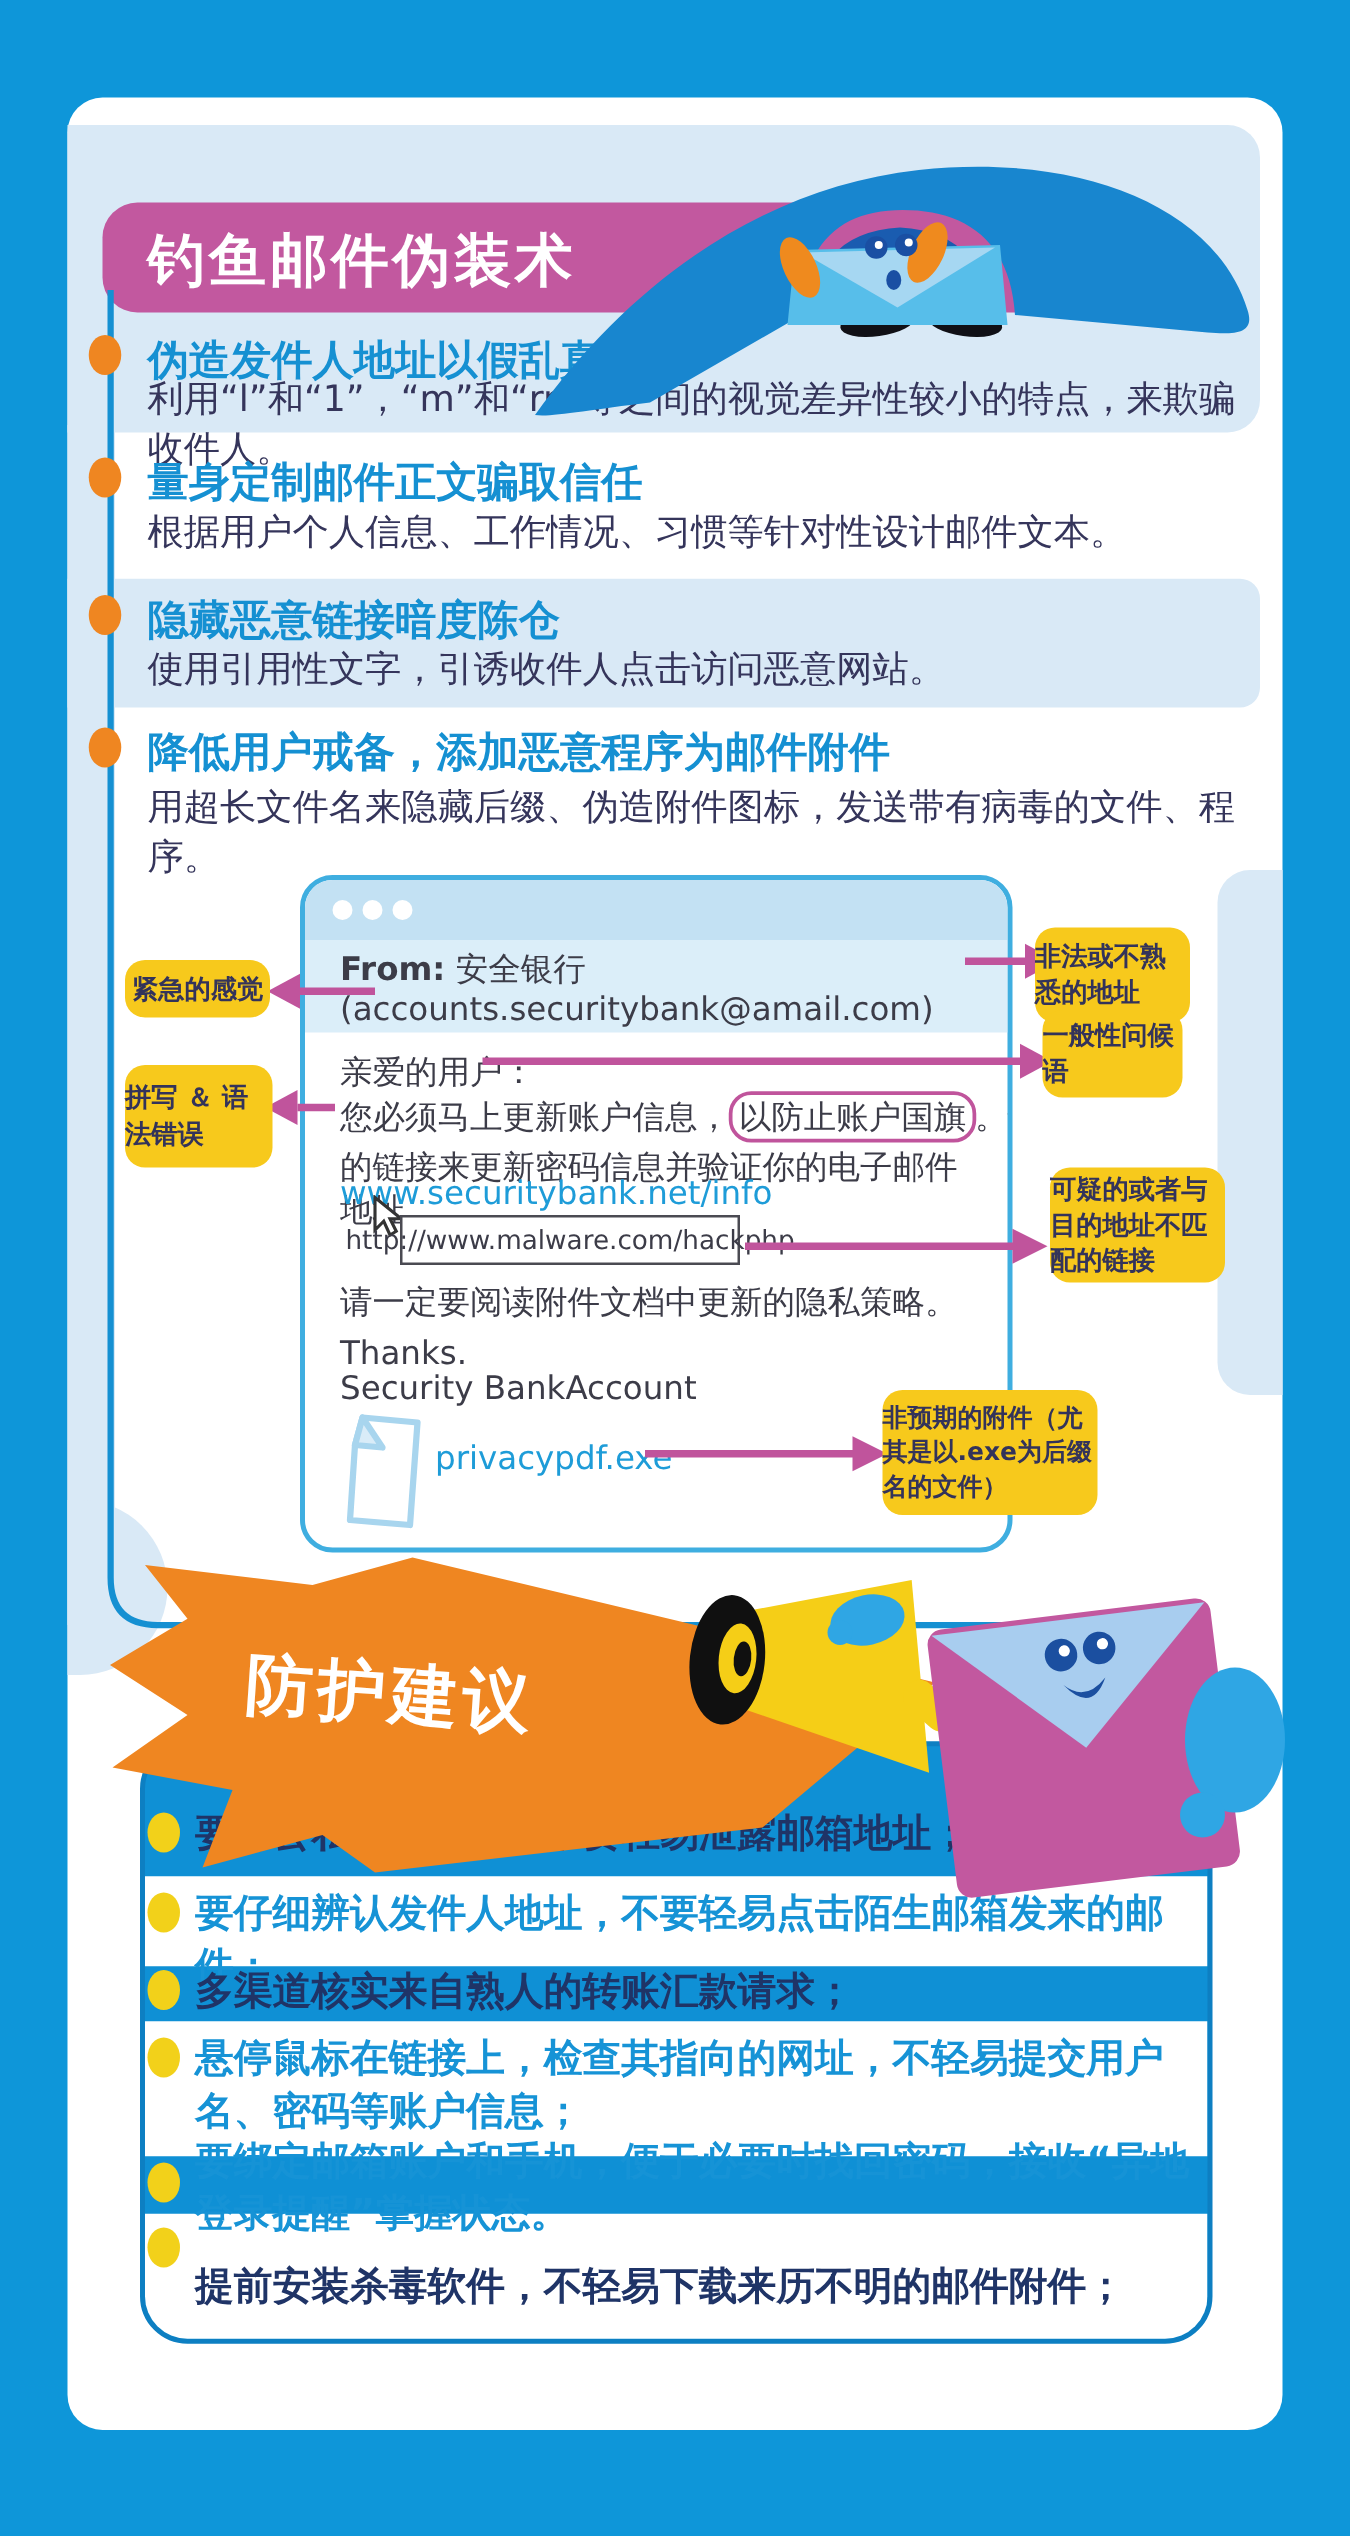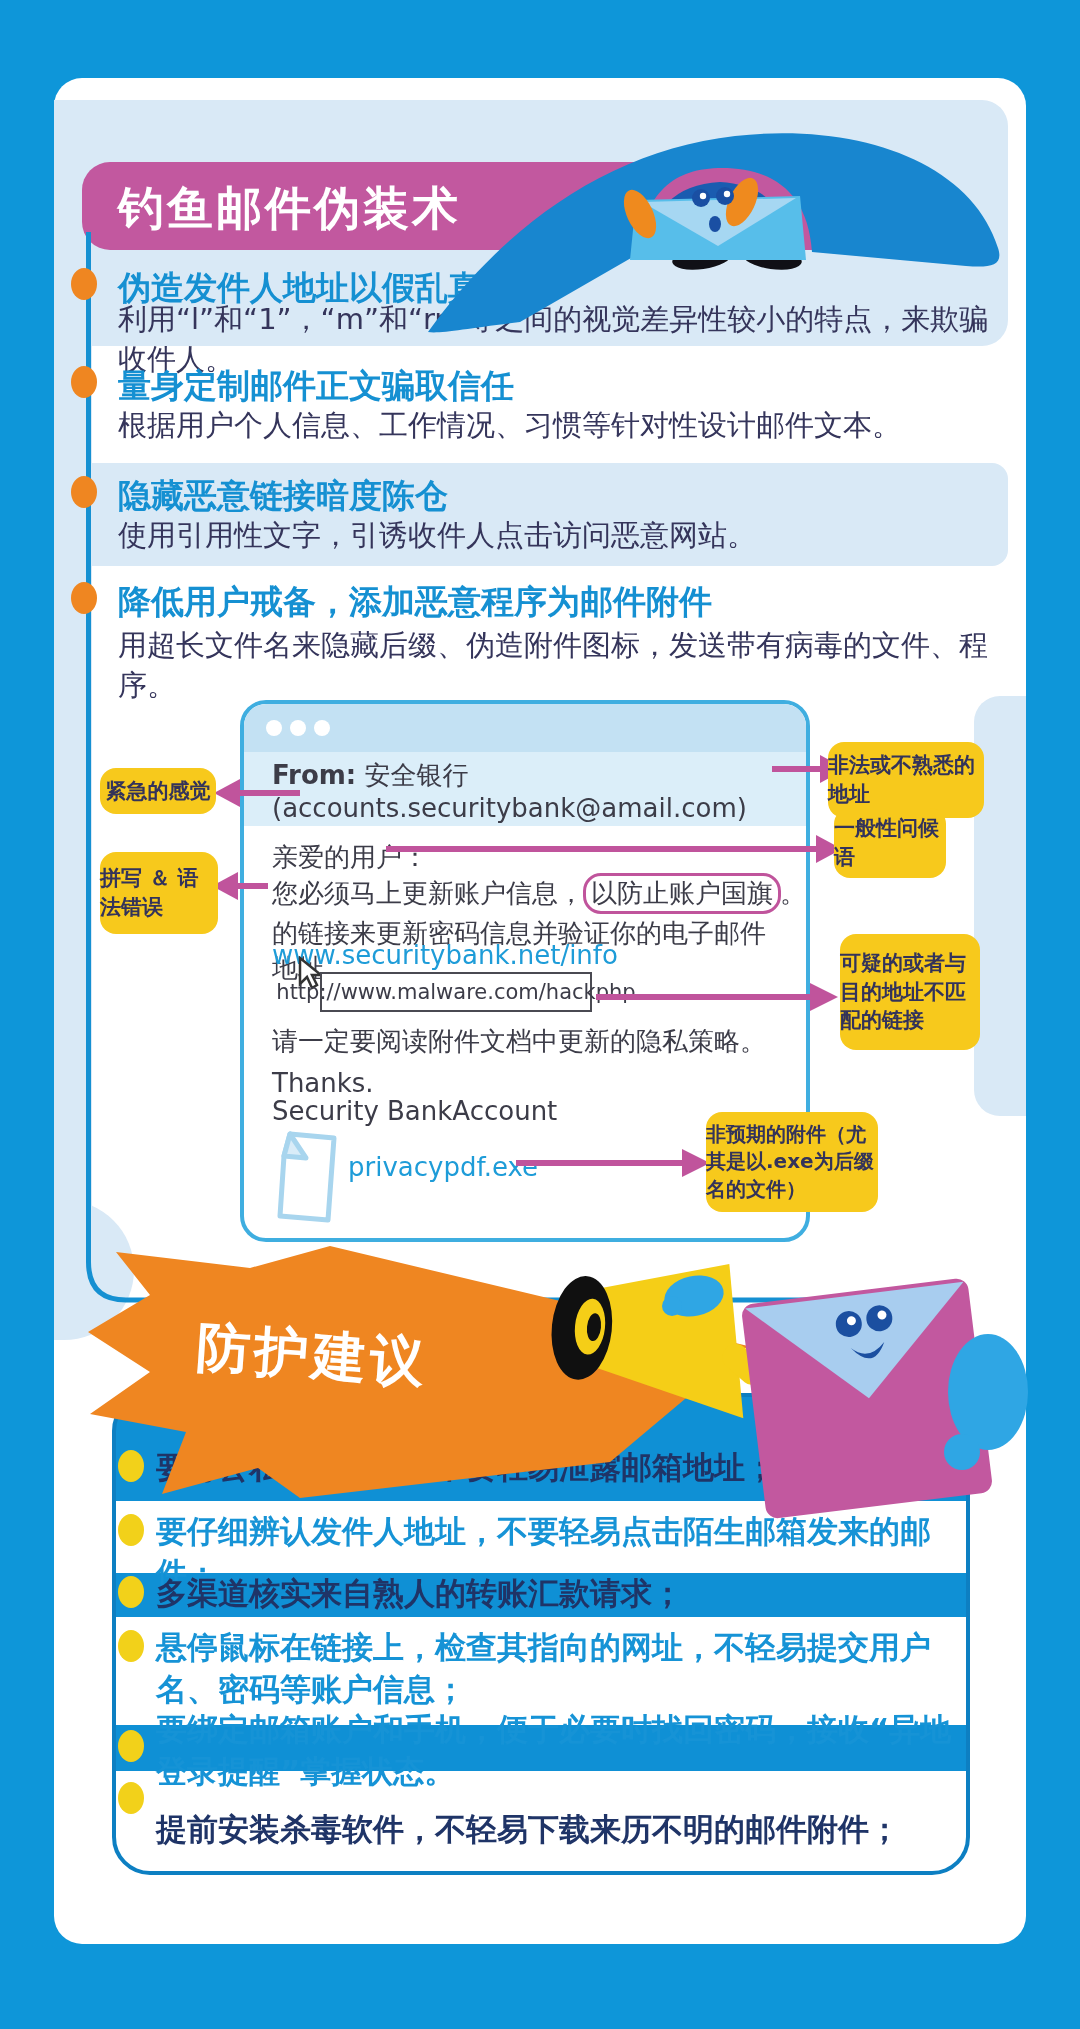--- a/index.html
+++ b/index.html
@@ -31,23 +31,23 @@
   .bold{font-weight:bold;}
   .boxed{border:3px solid #C0549C;border-radius:18px;padding:0 5px;margin:-3px -1px;display:inline-block;}
   .link{color:#1E9CD8;}
   #tooltip{left:76px;top:268px;width:268px;height:36px;background:#FFFFFF;border:2px solid #4A4A52;
            color:#3C3C48;font-size:21px;display:flex;align-items:center;justify-content:center;}
   
   .callout{background:#F7C91C;border-radius:16px;color:#33335A;font-size:21px;font-weight:600;
            line-height:1.38;display:flex;align-items:center;padding:6px 0;box-sizing:border-box;}
   #co-l1{left:100px;top:768px;width:116px;height:46px;justify-content:center;}
   #co-l2{left:100px;top:852px;width:118px;height:82px;}
-  #co-r1{left:828px;top:742px;width:156px;height:76px;}
+  #co-r1{left:828px;top:742px;width:124px;height:76px;}
   #co-r2{left:834px;top:808px;width:112px;height:70px;}
-  #co-r3{left:840px;top:934px;width:140px;height:116px;}
+  #co-r3{left:840px;top:934px;width:140px;height:92px;}
   #co-r4{left:706px;top:1112px;width:172px;height:100px;font-size:20px;}
   
   #panel{left:112px;top:1393px;width:858px;height:482px;background:#0F90D5;border:4px solid #0D7FC2;
          border-radius:38px;box-sizing:border-box;overflow:hidden;}
   .white-row{position:absolute;left:0;width:100%;background:#FFFFFF;}
   .tip{left:156px;width:806px;font-size:31px;font-weight:bold;line-height:42px;}
   .tip-navy{color:#1F3467;}
   .tip-blue{color:#1693D6;}
   .tip-dot{width:26px;height:32px;border-radius:50%;background:#F2D11A;left:118px;}
   #advice-title{left:196px;top:1326px;width:420px;color:#FFFFFF;font-size:54px;font-weight:bold;

